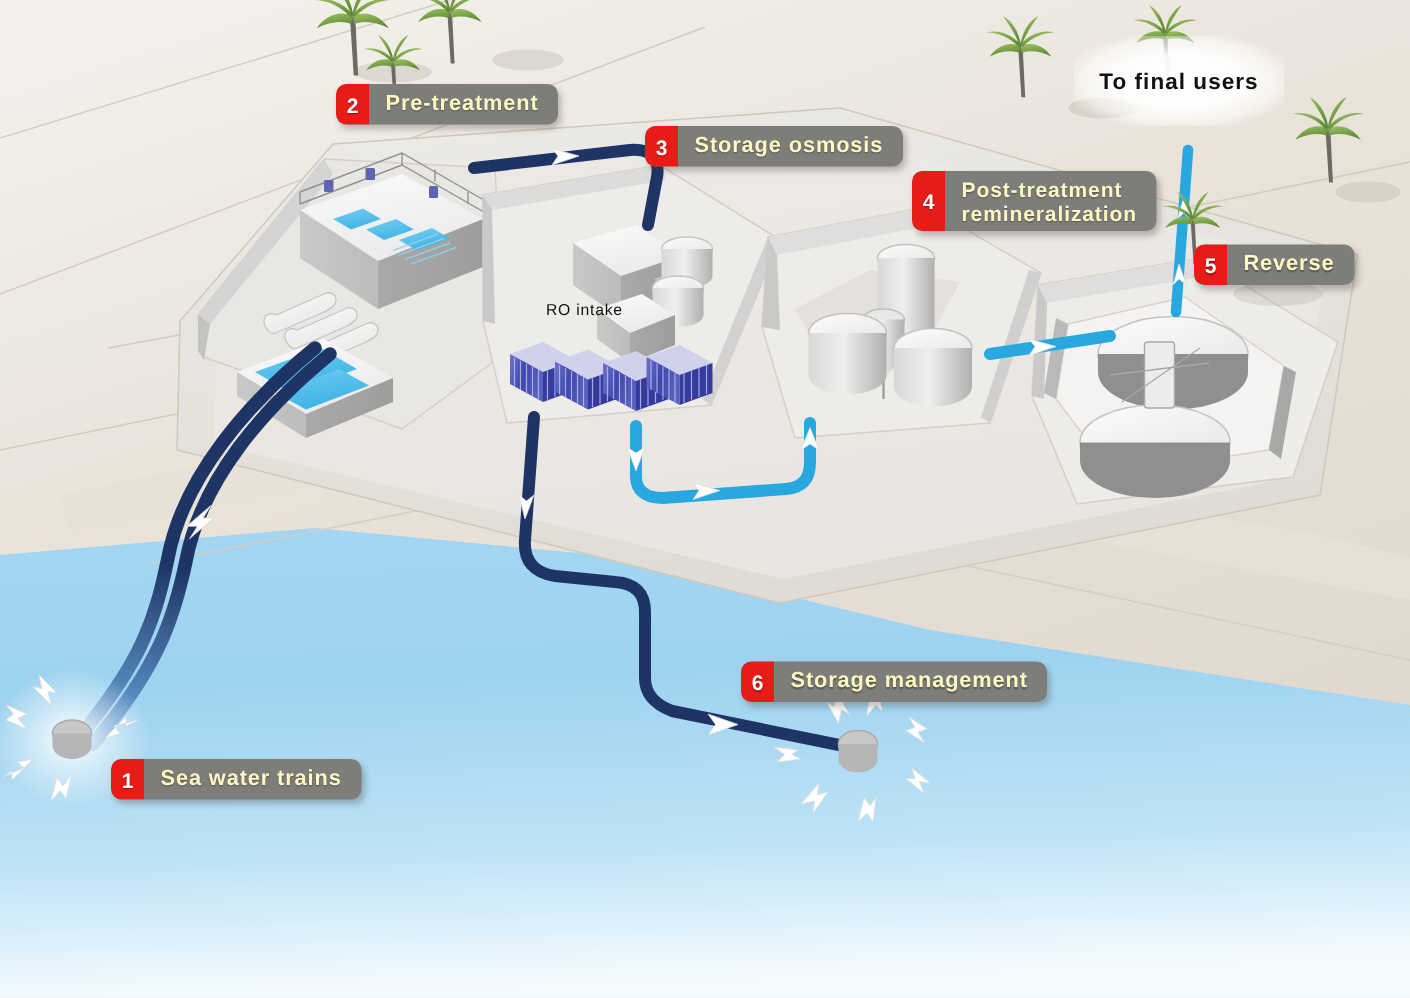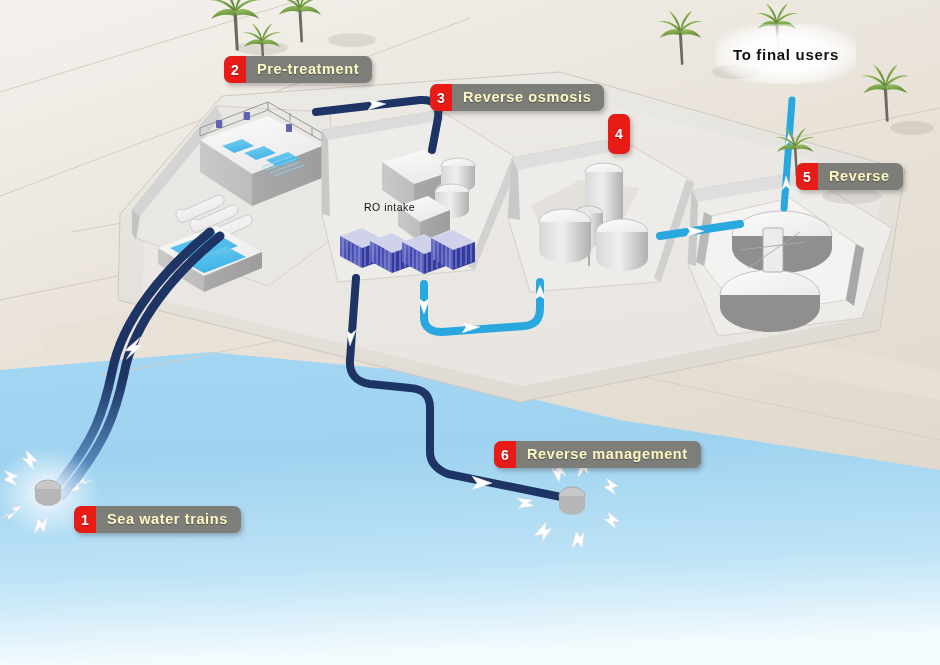--- a/index.html
+++ b/index.html
@@ -447,30 +447,32 @@
     <span class="txt">Sea water trains</span>
   </div>
 
   <div class="pill" style="left:224px;top:56px;">
     <span class="num">2</span>
     <span class="txt">Pre-treatment</span>
   </div>
 
   <div class="pill" style="left:430px;top:84px;">
     <span class="num">3</span>
-    <span class="txt">Reverse  osmosis</span>
+    <span class="txt">Storage  osmosis</span>
   </div>
 
   <div class="pill two-line" style="left:608px;top:114px;">
     <span class="num">4</span>
+    <span class="txt">Post-treatment
+remineralization</span>
   </div>
 
   <div class="pill" style="left:796px;top:163px;">
     <span class="num">5</span>
     <span class="txt">Reverse</span>
   </div>
 
   <div class="pill" style="left:494px;top:441px;">
     <span class="num">6</span>
-    <span class="txt">Reverse  management</span>
+    <span class="txt">Storage  management</span>
   </div>
 
 </div>
 
 </body></html>

